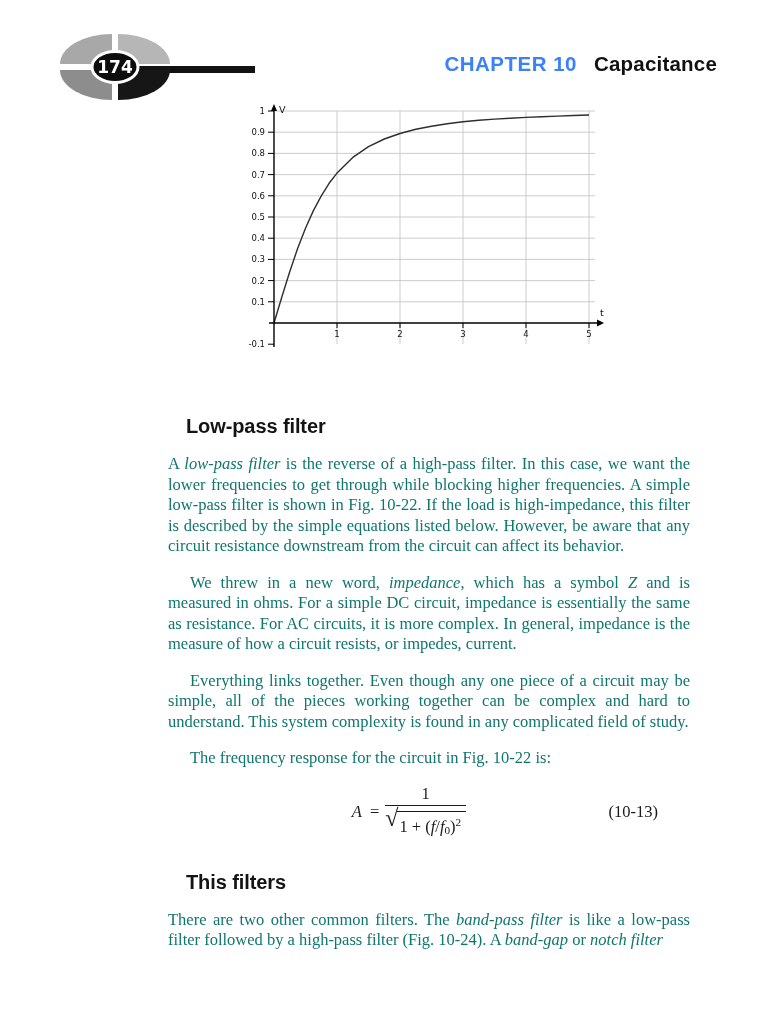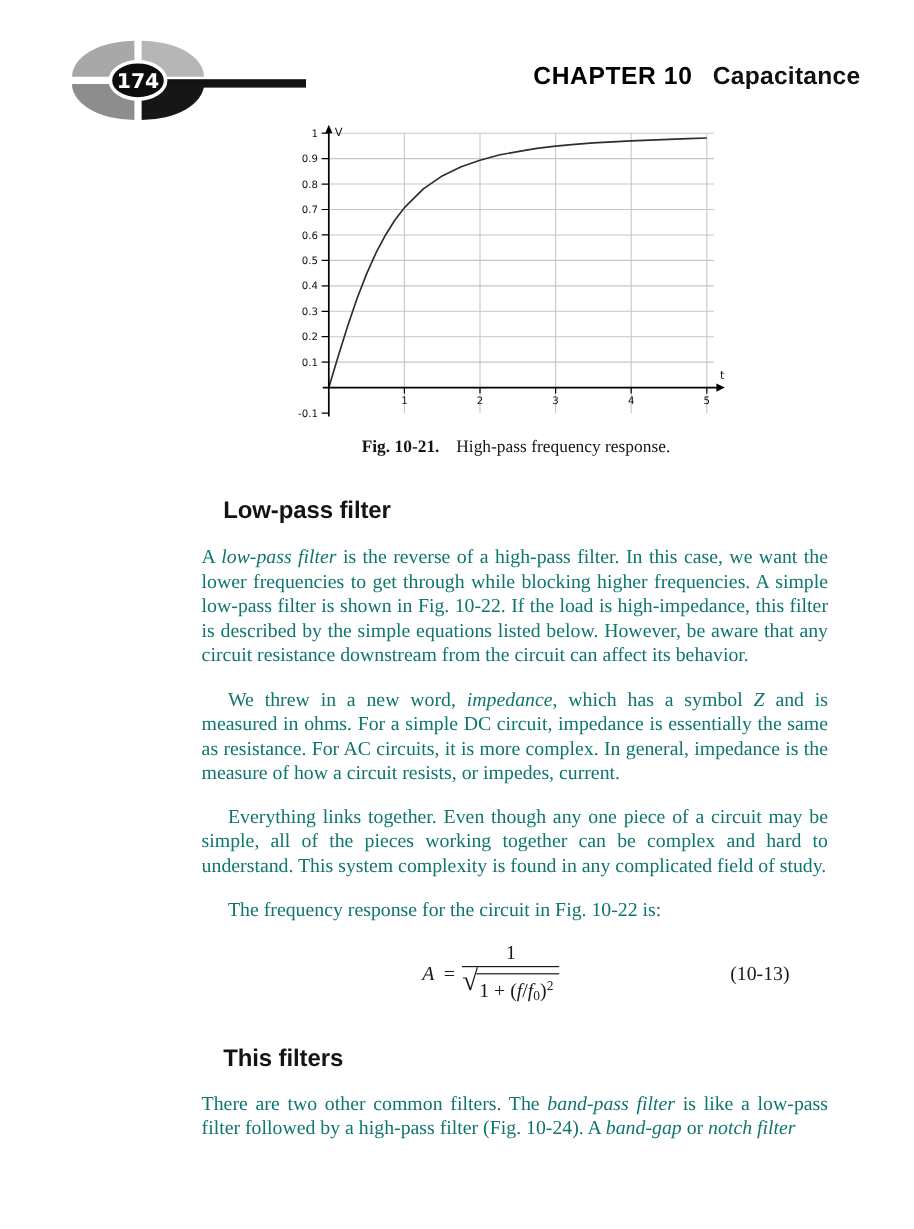--- a/index.html
+++ b/index.html
@@ -10,21 +10,21 @@
   }
 
   
   .badge-bar { position:absolute; left:120px; top:66px; width:135px; height:7px; background:#121212; z-index:0; }
   .badge { position:absolute; left:57px; top:33px; width:118px; height:70px; z-index:1; }
   .badge text { font-family:"DejaVu Sans","Liberation Sans",sans-serif; font-weight:bold; font-size:17px; fill:#ffffff; }
   .chapter {
     position:absolute; top:52px; right:45px; white-space:nowrap;
     font-family:"Liberation Sans","DejaVu Sans",sans-serif; font-weight:700; font-size:20.5px;
   }
-  .chapter-label { color:#000000; letter-spacing:0.5px; margin-right:17px; }
+  .chapter-label { color:#3b82f6; letter-spacing:0.5px; margin-right:17px; }
   .chapter-title { color:#111111; letter-spacing:0.2px; }
 
   
   .figure { position:absolute; left:152px; top:102px; width:556px; margin:0; text-align:center; }
   .chart { display:inline-block; }
   .chart .grid  { stroke:#c6c6c6; stroke-width:0.9; }
   .chart .curve { stroke:#2e2e2e; stroke-width:1.4; fill:none; stroke-linejoin:round; }
   .chart .axis  { stroke:#000000; stroke-width:1.4; }
   .chart .axis-arrow { fill:#000000; }
   .chart .tick  { stroke:#000000; stroke-width:1; }
@@ -139,23 +139,20 @@
         <text x="156" y="235" text-anchor="middle" class="tick-label">2</text>
         <line x1="219" y1="221" x2="219" y2="226" class="tick"></line>
         <text x="219" y="235" text-anchor="middle" class="tick-label">3</text>
         <line x1="282" y1="221" x2="282" y2="226" class="tick"></line>
         <text x="282" y="235" text-anchor="middle" class="tick-label">4</text>
         <line x1="345" y1="221" x2="345" y2="226" class="tick"></line>
         <text x="345" y="235" text-anchor="middle" class="tick-label">5</text>
         <text x="35" y="11" class="axis-label">V</text>
         <text x="356" y="214" class="axis-label">t</text>
       </svg>
-    <figcaption class="figcaption">
-      <span class="cap-label">Fig. 10-21.</span><span class="cap-text">High-pass frequency response.</span>
-    </figcaption>
   </figure>
 
   <main class="content">
     <h2>Low-pass filter</h2>
 
     <p class="noindent"><span>A </span><span class="it">low-pass filter</span><span> is the reverse of a high-pass filter. In this case, we want the lower frequencies to get through while blocking higher frequencies. A simple low-pass filter is shown in Fig. 10-22. If the load is high-impedance, this filter is described by the simple equations listed below. However, be aware that any circuit resistance downstream from the circuit can affect its behavior.</span></p>
     <p class="indent"><span>We threw in a new word, </span><span class="it">impedance</span><span>, which has a symbol </span><span class="it">Z</span><span> and is measured in ohms. For a simple DC circuit, impedance is essentially the same as resistance. For AC circuits, it is more complex. In general, impedance is the measure of how a circuit resists, or impedes, current.</span></p>
     <p class="indent"><span>Everything links together. Even though any one piece of a circuit may be simple, all of the pieces working together can be complex and hard to understand. This system complexity is found in any complicated field of study.</span></p>
     <p class="indent"><span>The frequency response for the circuit in Fig. 10-22 is:</span></p>
 

